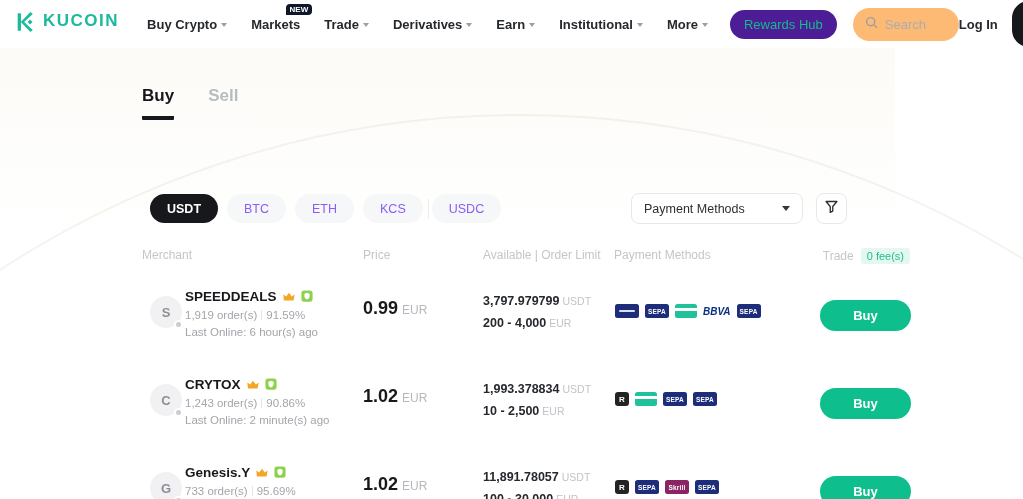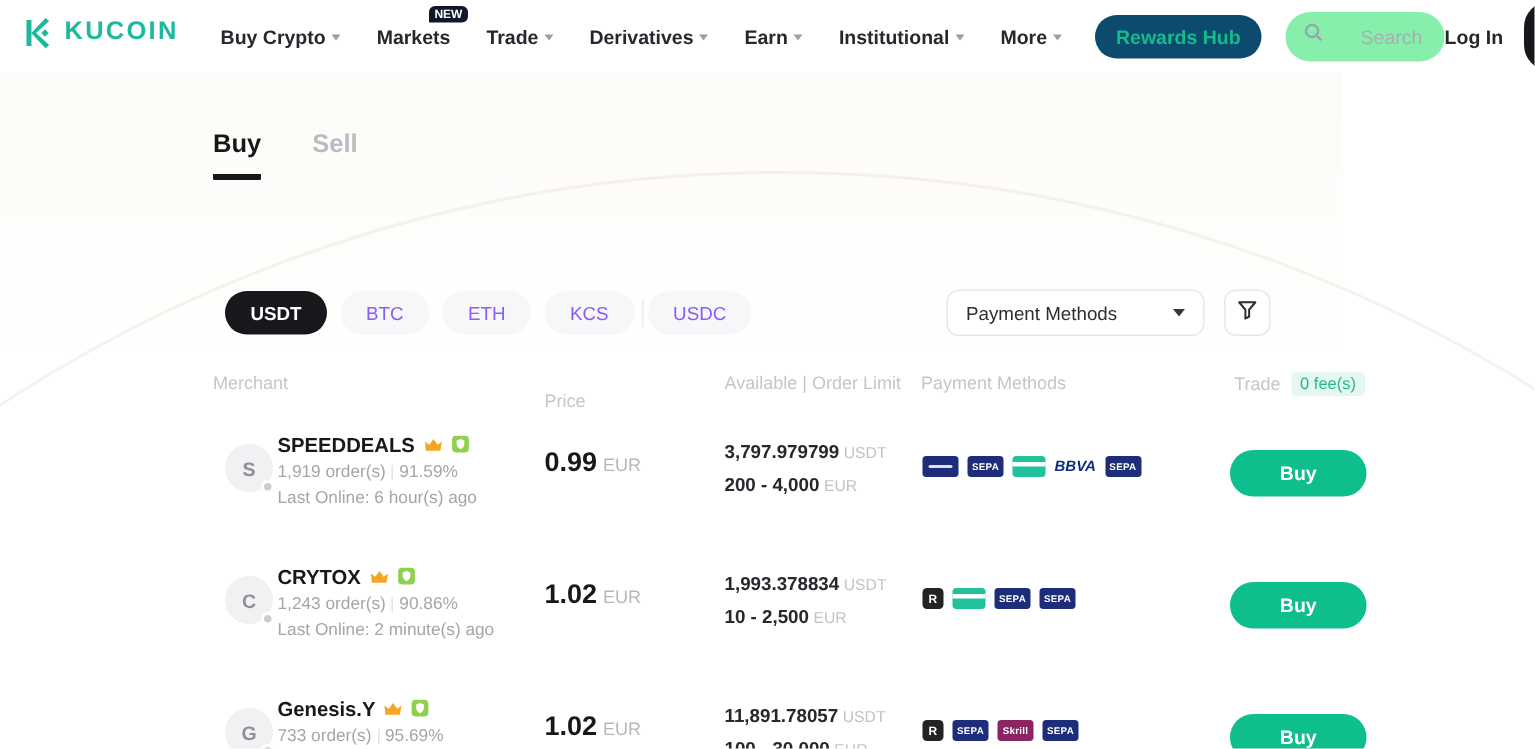--- a/index.html
+++ b/index.html
@@ -8,22 +8,22 @@
 
   
   .header { position:relative; height:48px; background:#fff; display:flex; align-items:center; padding:0 14px; z-index:5; }
   .logo { display:flex; gap:7px; }
   .logo-text { font-size:17px; font-weight:bold; letter-spacing:1.5px; color:#1CBA9C; }
   .hdr-divider { width:1px; height:18px; background:#ededed; margin:0 14px; }
   .nav { display:flex; align-items:center; gap:24px; }
   .nav-item { position:relative; display:flex; align-items:center; gap:4px; font-size:13px; font-weight:700; color:#25282c; cursor:pointer; white-space:nowrap; }
   .caret { width:0; height:0; border-left:3.5px solid transparent; border-right:3.5px solid transparent; border-top:4px solid #9aa0a6; margin-top:2px; }
   .new-badge { position:absolute; top:-13px; right:-12px; background:#0f172a; color:#fff; font-size:8px; font-weight:bold; padding:1px 4px; border-radius:4px 4px 4px 0; }
-  .rewards { margin-left:22px; background:#0c4a6e; color:#13bc8d; font-size:13px; font-weight:700; padding:7px 14px; border-radius:17px; cursor:pointer; white-space:nowrap; }
-  .search-box { margin-left:16px; display:flex; align-items:center; gap:25px; background:#86efac; border-radius:17px; height:33px; width:106px; padding:0 12px; }
+  .rewards { margin-left:22px; background:#4c1d95; color:#13bc8d; font-size:13px; font-weight:400; padding:7px 14px; border-radius:17px; cursor:pointer; white-space:nowrap; }
+  .search-box { margin-left:16px; display:flex; align-items:center; gap:7px; background:#fdba74; border-radius:17px; height:33px; width:106px; padding:0 12px; }
   .search-box input { border:none; outline:none; background:transparent; font-size:13px; color:#555; width:70px; font-family:inherit; }
   .search-box input::placeholder { color:#a9adb3; }
   .hdr-right { margin-left:auto; display:flex; align-items:center; gap:10px; }
   .login { font-size:13px; font-weight:700; color:#25282c; cursor:pointer; margin-right:4px; white-space:nowrap; }
   .signup { background:#17181b; color:#fff; font-size:13px; font-weight:700; padding:8px 18px; border-radius:17px; border:none; cursor:pointer; font-family:inherit; }
 
   
   .content { position:relative; width:895px; height:451px; background:linear-gradient(180deg,#fcfbf7 0%,#ffffff 42%); }
   .bg-curve { position:absolute; width:1900px; height:1900px; border-radius:50%; border:2px solid rgba(231,228,216,.45); left:-430px; top:66px; pointer-events:none; }
   .tabs { position:absolute; left:142px; top:38px; display:flex; gap:34px; }
@@ -43,21 +43,21 @@
   .euro-icon { width:15px; height:15px; border-radius:50%; background:#2244b8; color:#ffd43b; font-size:10px; font-weight:bold; display:flex; align-items:center; justify-content:center; }
   .fiat-label { font-size:12.5px; font-weight:bold; color:#17181b; margin:0 6px 0 5px; }
   .select-box { position:absolute; left:631px; top:145px; width:172px; height:31px; background:#fff; border:1px solid #e8e8e8; border-radius:8px; display:flex; align-items:center; justify-content:space-between; padding:0 12px; cursor:pointer; }
   .select-box span { font-size:12.5px; color:#2b2f33; }
   .caret-dark { width:0; height:0; border-left:4px solid transparent; border-right:4px solid transparent; border-top:5px solid #33383d; }
   .filter-btn { position:absolute; left:816px; top:145px; width:31px; height:31px; background:#fff; border:1px solid #e8e8e8; border-radius:8px; display:flex; align-items:center; justify-content:center; cursor:pointer; }
 
   
   .thead { position:absolute; top:200px; left:0; width:1023px; font-size:12px; color:#c3c6ca; }
   .thead .c-merchant { position:absolute; left:142px; }
-  .thead .c-price    { position:absolute; left:363px;margin-top:12px; }
+  .thead .c-price    { position:absolute; left:363px; }
   .thead .c-avail    { position:absolute; left:483px; }
   .thead .c-pay      { position:absolute; left:614px; }
   .thead .c-trade    { position:absolute; right:113px; display:flex; align-items:center; gap:7px; }
   .fee-badge { background:#e4f7f0; color:#21bd8d; font-size:11px; padding:2px 6px; border-radius:3px;text-align:center; }
 
   .row { position:absolute; left:0; width:1023px; height:88px; }
   .avatar { position:absolute; left:150px; top:16px; width:32px; height:32px; border-radius:50%; background:#f1f1f3; color:#8b9097; font-size:13px; font-weight:bold; display:flex; align-items:center; justify-content:center; }
   .status-dot { position:absolute; right:-1px; bottom:-1px; width:9px; height:9px; border-radius:50%; background:#c9ccd1; border:2px solid #fff; }
   .m-name { position:absolute; left:185px; top:9px; display:flex; align-items:center; gap:5px; font-size:13.5px; font-weight:bold; color:#17181b; cursor:pointer; }
   .m-stats { position:absolute; left:185px; top:29px; font-size:11.5px; color:#a2a6ab; display:flex; align-items:center; gap:4px; }

